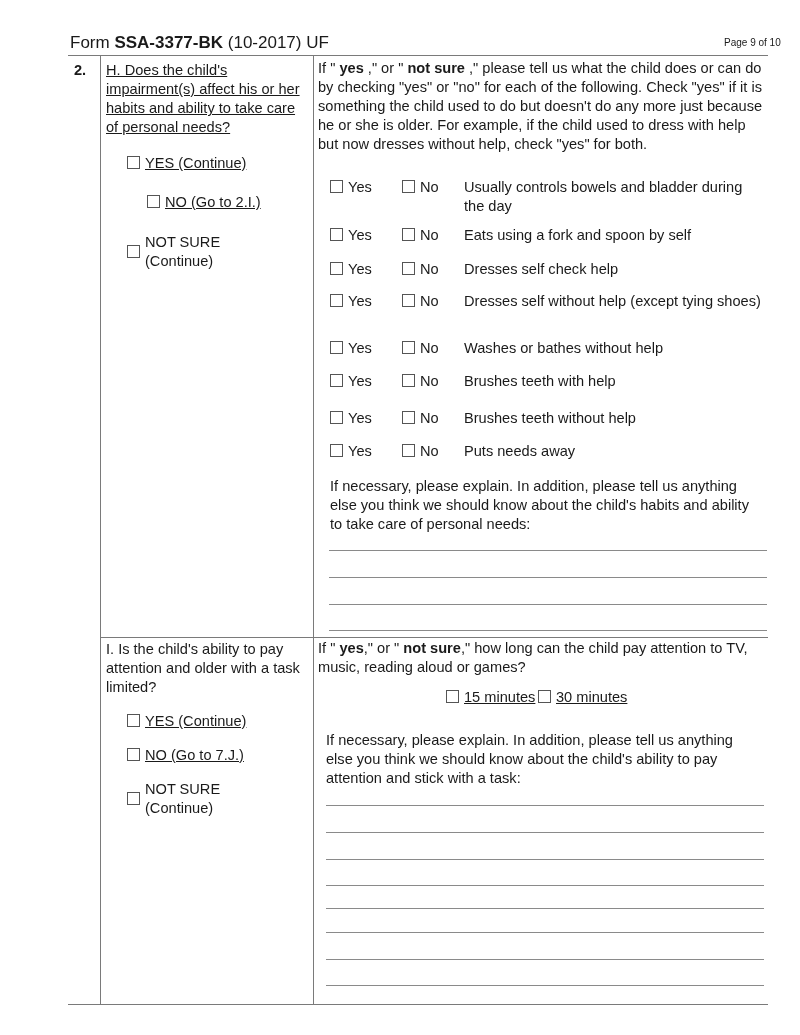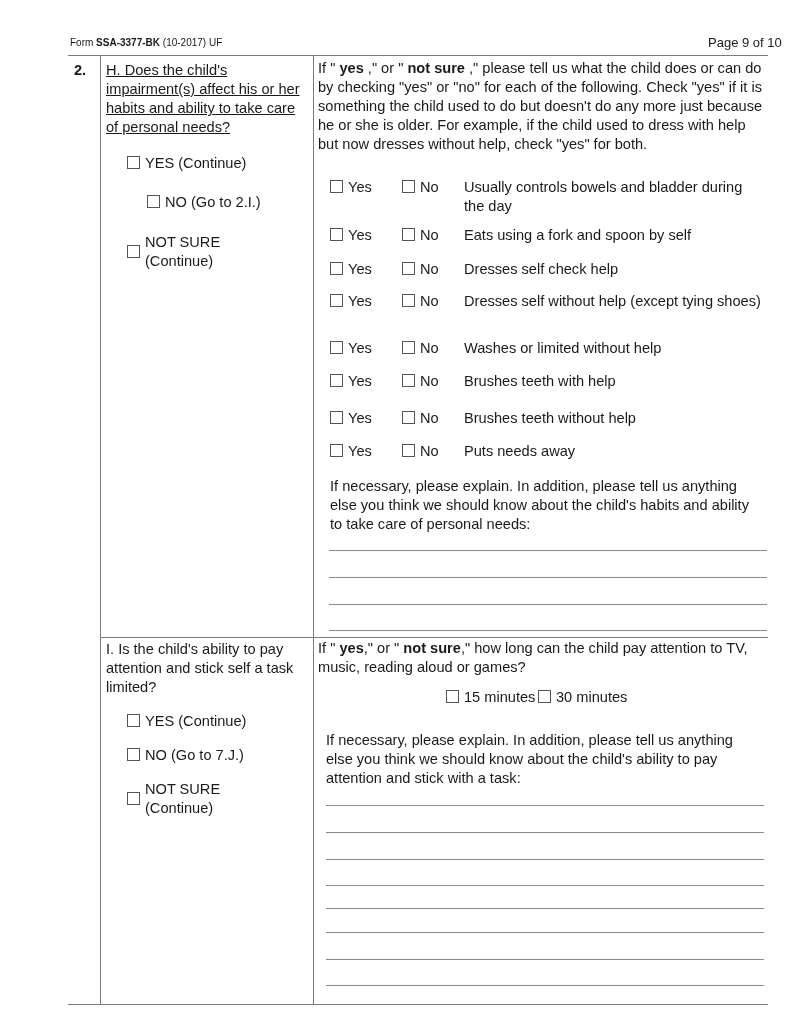--- a/index.html
+++ b/index.html
@@ -1,27 +1,27 @@
 <!DOCTYPE html>
 <html><head>
 <meta charset="utf-8">
 <style>
   html,body{margin:0;padding:0;background:#fff;}
   body{width:800px;height:1035px;position:relative;overflow:hidden;
        font-family:"Liberation Sans",sans-serif;color:#1a1a1a;font-size:14.6px;line-height:19px;}
   .abs{position:absolute;}
-  .hdr-left{left:70px;top:33px;font-size:10px;}
+  .hdr-left{left:70px;top:33px;font-size:17px;}
   .hdr-left b{font-weight:bold;}
-  .hdr-right{left:708px;top:33px;font-size:13px;}
+  .hdr-right{left:724px;top:33px;font-size:10px;}
   .hline{position:absolute;height:0;border-top:1.6px solid #7a7a7a;}
   .vline{position:absolute;width:0;border-left:1.6px solid #7a7a7a;}
   .qnum{left:74px;top:61px;font-weight:bold;font-size:14.6px;}
   .qtext{left:106px;width:200px;}
   .cb{display:inline-block;width:11px;height:11px;border:1px solid #555;background:#fff;vertical-align:-1px;}
-  .opt{position:absolute;white-space:nowrap;}
+  .opt{position:absolute;white-space:nowrap;text-decoration:underline;}
   .opt .cb{margin-right:5px;}
   .rtext{left:318px;width:450px;}
   .row{position:absolute;left:330px;width:440px;}
   .row .y{position:absolute;left:0;top:0;white-space:nowrap;}
   .row .n{position:absolute;left:72px;top:0;white-space:nowrap;}
   .row .d{position:absolute;left:134px;top:0;width:300px;}
   .row .cb{margin-right:5px;}
   .wline{position:absolute;height:0;border-top:1.3px solid #8a8a8a;}
 </style>
 </head>
@@ -65,21 +65,21 @@
   <span class="d">Dresses self check help</span>
 </div>
 <div class="row" style="top:292px;">
   <span class="y"><span class="cb"></span><span>Yes</span></span>
   <span class="n"><span class="cb"></span><span>No</span></span>
   <span class="d">Dresses self without help (except tying shoes)</span>
 </div>
 <div class="row" style="top:339px;">
   <span class="y"><span class="cb"></span><span>Yes</span></span>
   <span class="n"><span class="cb"></span><span>No</span></span>
-  <span class="d">Washes or limited without help</span>
+  <span class="d">Washes or bathes without help</span>
 </div>
 <div class="row" style="top:372px;">
   <span class="y"><span class="cb"></span><span>Yes</span></span>
   <span class="n"><span class="cb"></span><span>No</span></span>
   <span class="d">Brushes teeth with help</span>
 </div>
 <div class="row" style="top:409px;">
   <span class="y"><span class="cb"></span><span>Yes</span></span>
   <span class="n"><span class="cb"></span><span>No</span></span>
   <span class="d">Brushes teeth without help</span>
@@ -89,21 +89,21 @@
   <span class="n"><span class="cb"></span><span>No</span></span>
   <span class="d">Puts needs away</span>
 </div>
 
 <div class="abs" style="left:330px;top:477px;width:420px;">If necessary, please explain. In addition, please tell us anything else you think we should know about the child's habits and ability to take care of personal needs:</div>
 <div class="wline" style="left:329px;top:550px;width:438px;"></div>
 <div class="wline" style="left:329px;top:577px;width:438px;"></div>
 <div class="wline" style="left:329px;top:604px;width:438px;"></div>
 <div class="wline" style="left:329px;top:630px;width:438px;"></div>
 
-<div class="abs qtext" style="top:640px;">I. Is the child's ability to pay attention and stick self a task limited?</div>
+<div class="abs qtext" style="top:640px;">I. Is the child's ability to pay attention and older with a task limited?</div>
 <div class="opt" style="left:127px;top:712px;"><span class="cb"></span><span>YES (Continue)</span></div>
 <div class="opt" style="left:127px;top:746px;"><span class="cb"></span><span>NO (Go to 7.J.)</span></div>
 <div class="opt" style="left:127px;top:780px;">
   <span class="cb" style="position:absolute;left:0;top:12px;"></span>
   <div style="position:absolute;left:18px;top:0;">NOT SURE</div>
   <div style="position:absolute;left:18px;top:19px;">(Continue)</div>
 </div>
 
 <div class="abs rtext" style="top:639px;"><span>If "</span><b> yes</b><span>," or "</span><b> not sure</b><span>," how long can the child pay attention to TV, music, reading aloud or games?</span></div>
 

